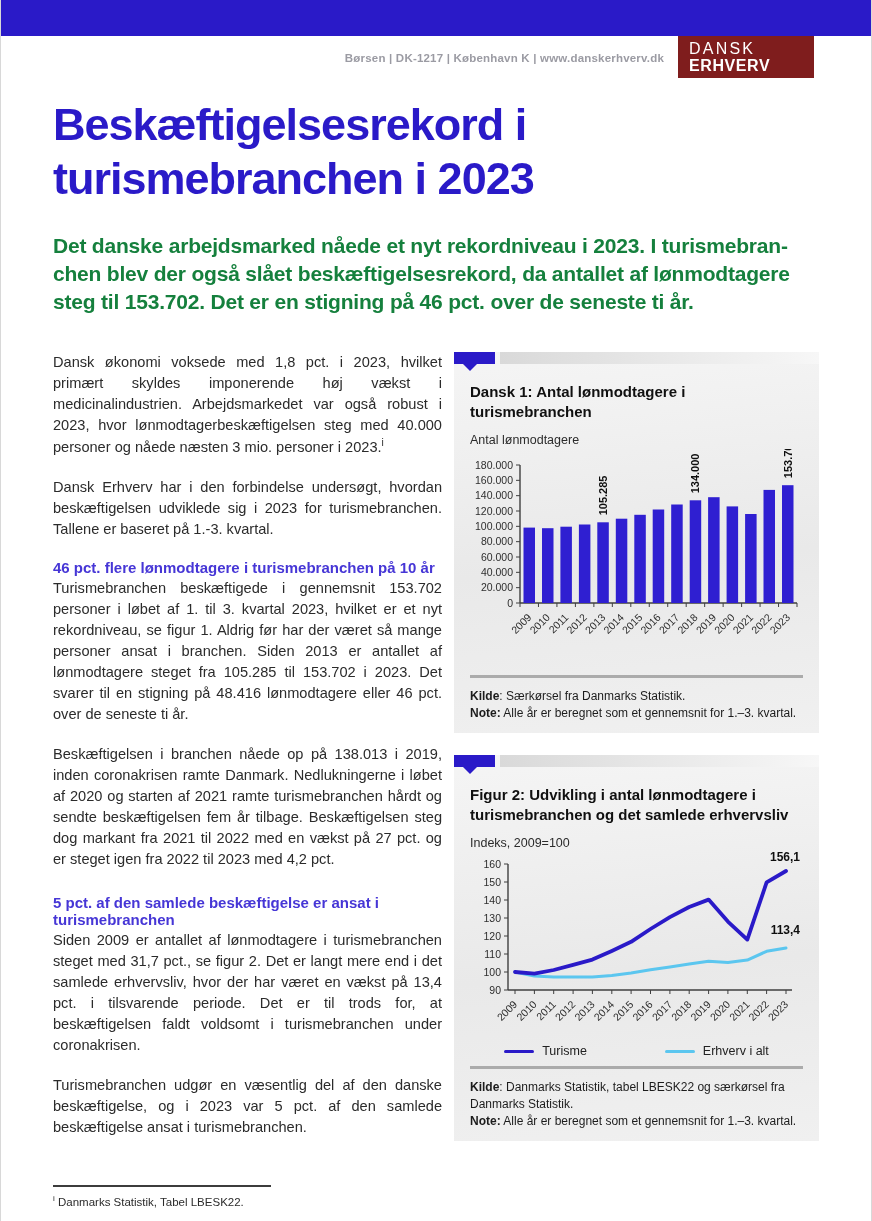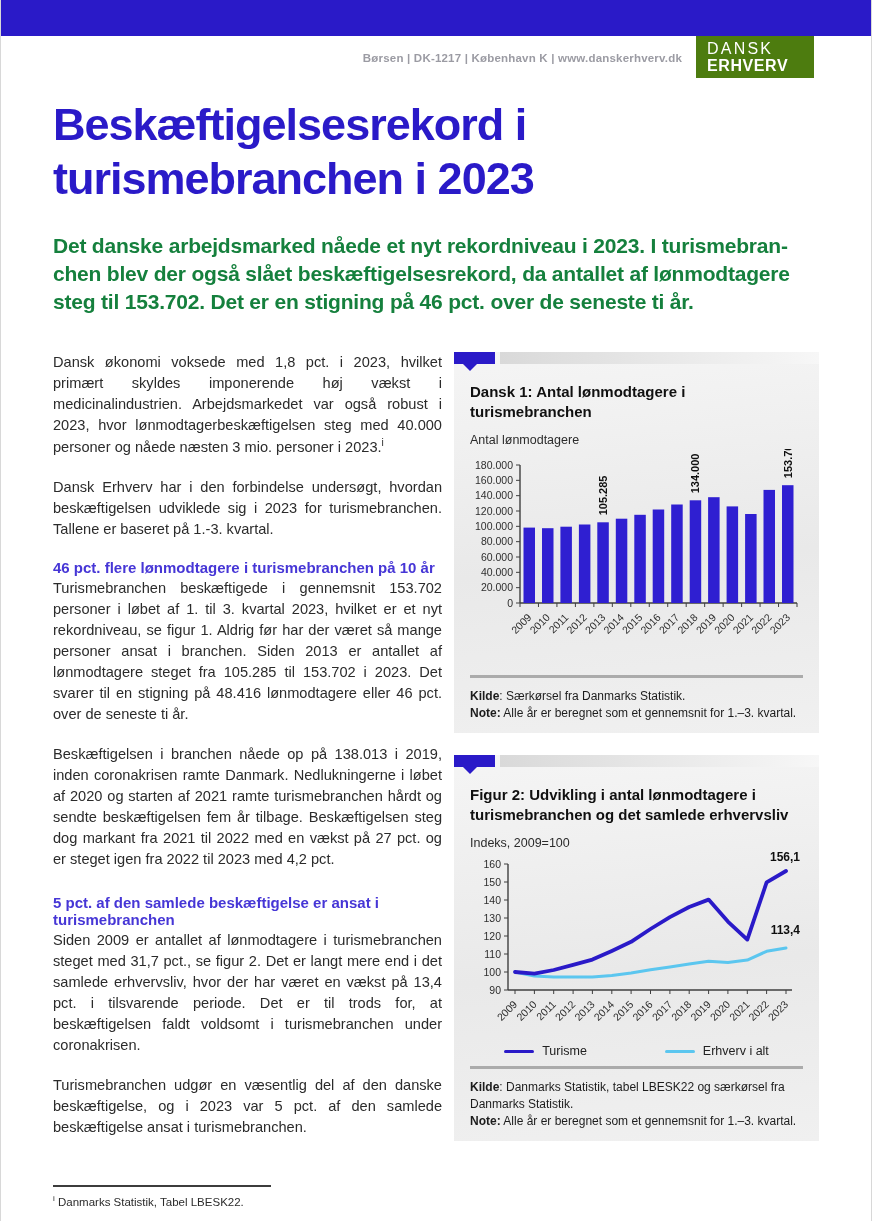--- a/index.html
+++ b/index.html
@@ -4,21 +4,21 @@
 <style>
   html,body{margin:0;padding:0;}
   body{
     width:872px;height:1221px;overflow:hidden;background:#fff;
     font-family:"Liberation Sans",sans-serif;color:#222;position:relative;
     border-left:1px solid #d8d8d8;border-right:1px solid #d8d8d8;box-sizing:border-box;
   }
   .topbar{height:36px;background:#2a1ac8;}
   .header{height:44px;display:flex;justify-content:flex-end;align-items:flex-start;padding-right:57px;}
   .addr{margin-top:16px;margin-right:14px;font-size:11.5px;font-weight:700;color:#9b9ba3;letter-spacing:.2px;}
-  .logo{width:118px;height:42px;background:#4d7c0f;color:#fff;box-sizing:border-box;padding:4px 0 0 11px;}
+  .logo{width:136px;height:42px;background:#7f1d1d;color:#fff;box-sizing:border-box;padding:4px 0 0 11px;}
   .logo .l1{font-size:16px;font-weight:400;letter-spacing:2.2px;line-height:1.08;}
   .logo .l2{font-size:16px;font-weight:800;letter-spacing:.6px;line-height:1.08;}
   h1.title{margin:18px 52px 0;font-size:45px;line-height:1.2;color:#2a1ac8;letter-spacing:-1px;font-weight:800;}
   .lede{margin:26px 52px 8px;font-size:21px;font-weight:700;line-height:1.34;color:#15803d;letter-spacing:-.2px;}
   .main{display:flex;margin:36px 52px 0;gap:10px;}
   .colL{width:389px;flex:none;}
   .colL p{margin:0 0 19px;font-size:14.6px;line-height:1.44;text-align:justify;color:#2b2b2b;}
   .colL h3{margin:24px 0 2px;font-size:15px;font-weight:700;color:#4636d6;}
   .colL h3.first{margin-top:5px;}
   .colR{flex:none;width:365px;margin-left:auto;}

